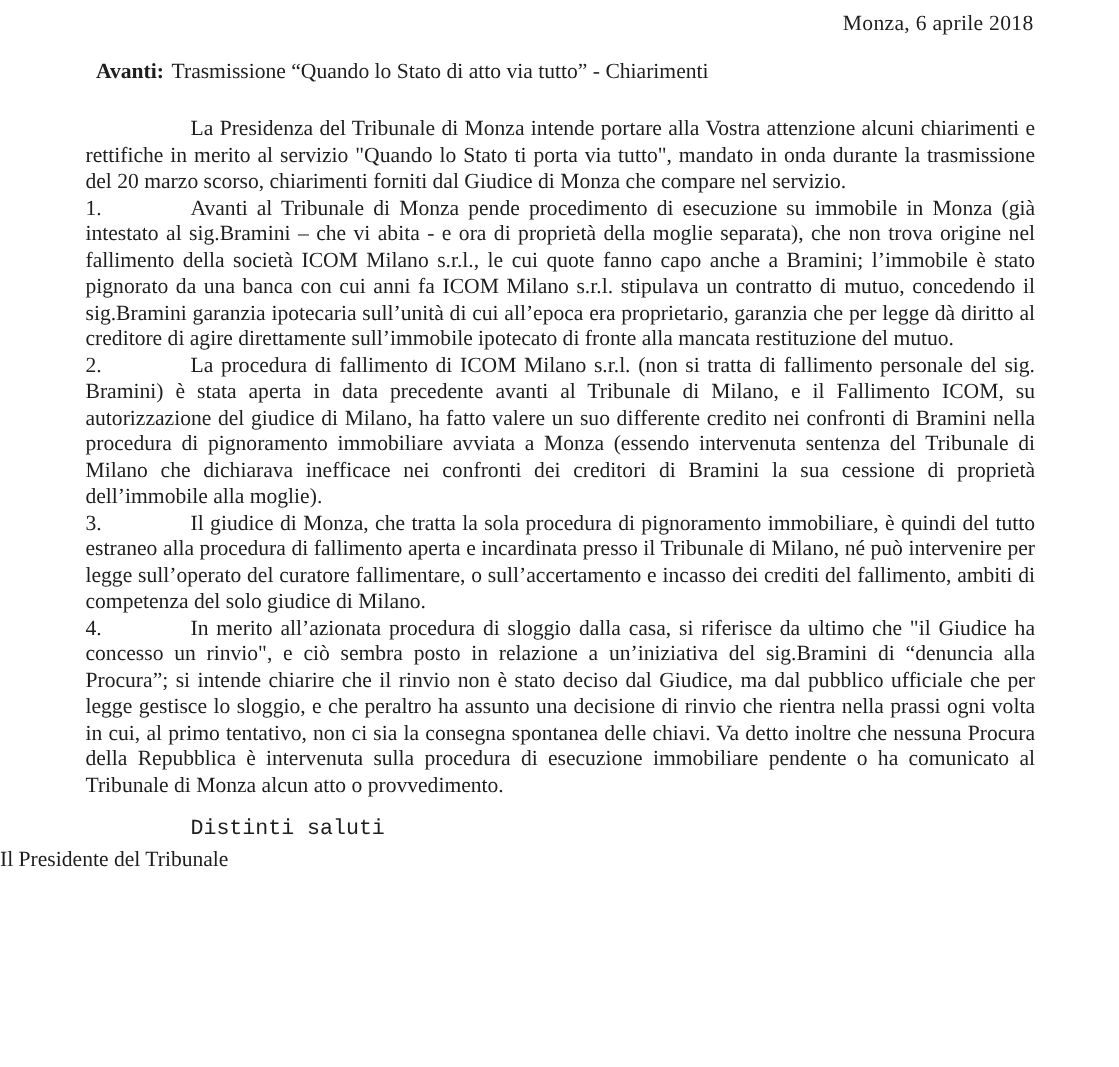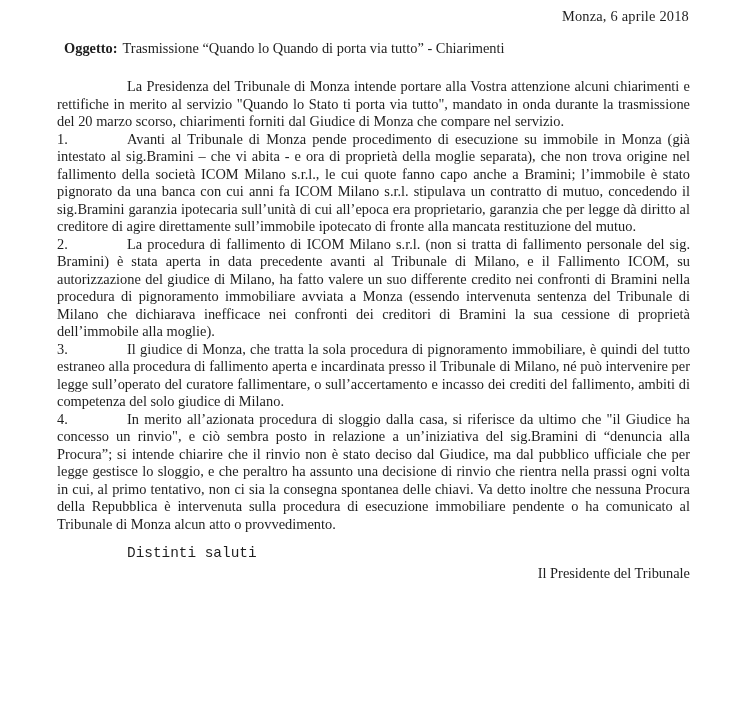--- a/index.html
+++ b/index.html
@@ -40,41 +40,41 @@
   .num {
     display: inline-block;
     width: 70px;
   }
   .closing {
     margin: 12px 0 0 127px;
     font-family: Liberation Mono, monospace;
   }
   .sig-block {
     margin-top: 1px;
-    text-align: right;
+    text-align: left;
     padding-right: 56px;
     line-height: 19.5px;
   }
   .signature-svg {
     position: absolute;
     left: 497px;
     top: 636px;
     width: 246px;
     height: 64px;
   }
 </style>
 </head>
 <body>
 
 <div class="page">
 
   <div class="dateline">Monza, 6 aprile 2018</div>
 
   <div class="subject">
-    <span class="subject-label">Oggetto:</span><span>Trasmissione “Quando lo Quando di porta via tutto” - Chiarimenti</span>
+    <span class="subject-label">Avanti:</span><span>Trasmissione “Quando lo Stato di atto via tutto” - Chiarimenti</span>
   </div>
 
   <div class="body-block">
     <p class="para"><span class="num"></span><span>La Presidenza del Tribunale di Monza intende portare alla Vostra attenzione alcuni chiarimenti e rettifiche in merito al servizio "Quando lo Stato ti porta via tutto", mandato in onda durante la trasmissione del 20 marzo scorso, chiarimenti forniti dal Giudice di Monza che compare nel servizio.</span></p>
 
     <p class="para"><span class="num">1.</span><span>Avanti al Tribunale di Monza pende procedimento di esecuzione su immobile in Monza (già intestato al sig.Bramini – che vi abita - e ora di proprietà della moglie separata), che non trova origine nel fallimento della società ICOM Milano s.r.l., le cui quote fanno capo anche a Bramini; l’immobile è stato pignorato da una banca con cui anni fa ICOM Milano s.r.l. stipulava un contratto di mutuo, concedendo il sig.Bramini garanzia ipotecaria sull’unità di cui all’epoca era proprietario, garanzia che per legge dà diritto al creditore di agire direttamente sull’immobile ipotecato di fronte alla mancata restituzione del mutuo.</span></p>
 
     <p class="para"><span class="num">2.</span><span>La procedura di fallimento di ICOM Milano s.r.l. (non si tratta di fallimento personale del sig. Bramini) è stata aperta in data precedente avanti al Tribunale di Milano, e il Fallimento ICOM, su autorizzazione del giudice di Milano, ha fatto valere un suo differente credito nei confronti di Bramini nella procedura di pignoramento immobiliare avviata a Monza (essendo intervenuta sentenza del Tribunale di Milano che dichiarava inefficace nei confronti dei creditori di Bramini la sua cessione di proprietà dell’immobile alla moglie).</span></p>
 
     <p class="para"><span class="num">3.</span><span>Il giudice di Monza, che tratta la sola procedura di pignoramento immobiliare, è quindi del tutto estraneo alla procedura di fallimento aperta e incardinata presso il Tribunale di Milano, né può intervenire per legge sull’operato del curatore fallimentare, o sull’accertamento e incasso dei crediti del fallimento, ambiti di competenza del solo giudice di Milano.</span></p>

